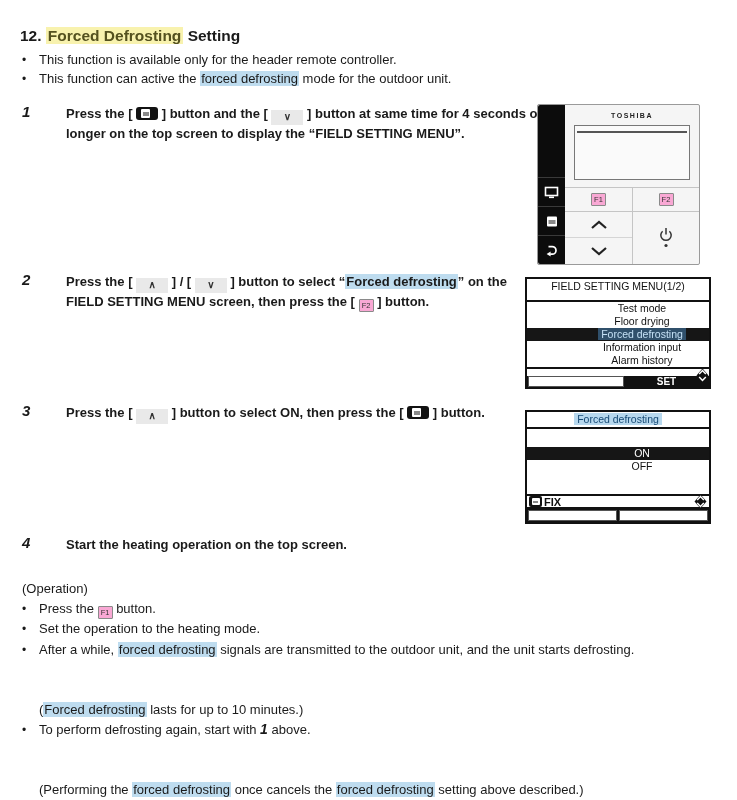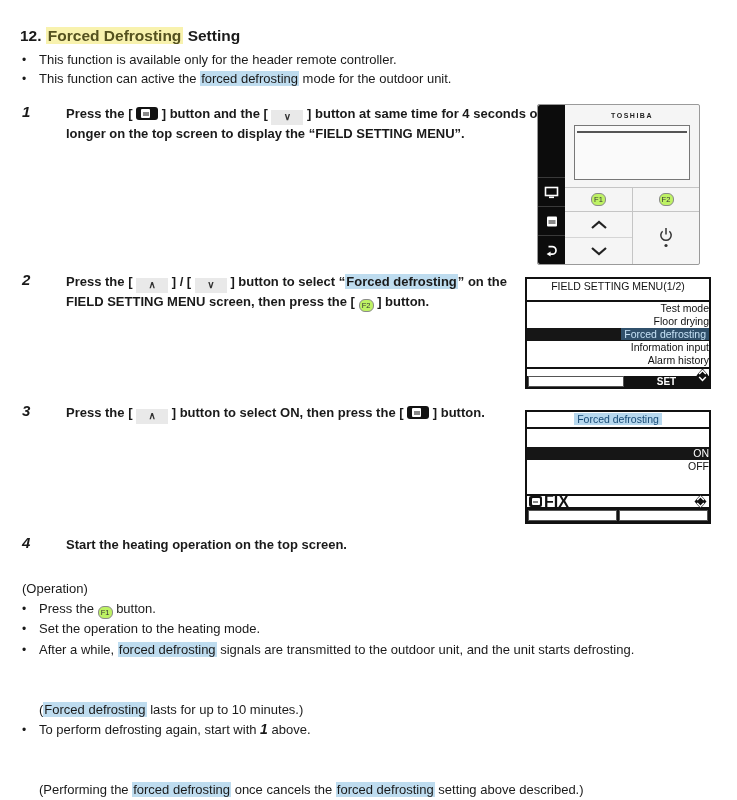--- a/index.html
+++ b/index.html
@@ -25,21 +25,21 @@
             font-size:10px; line-height:14px; color:#333; vertical-align:-2px; font-weight:bold; }
   .key-dark { display:inline-block; width:22px; height:13px; background:#121212; border-radius:3px;
               position:relative; vertical-align:-2px; }
   .key-dark::before { content:""; position:absolute; left:5px; top:2px; width:9px; height:9px;
                       background:#fff; border-radius:1px; }
   .key-dark::after { content:""; position:absolute; left:6.5px; top:5px; width:6px; height:3.5px; background:#8a8a8a; }
   .key-dark.mini { width:13px; height:11px; border-radius:2px; vertical-align:-2px; }
   .key-dark.mini::before { left:2.5px; top:2px; width:8px; height:7px; }
   .key-dark.mini::after { left:4px; top:4.5px; width:5px; height:2.5px; }
   .key-f { display:inline-block; min-width:15px; padding:0 2px; height:13px; line-height:11px;
-           border:1px solid #8a8a8a; border-radius:6px; background:#bef264; font-size:7.5px;
+           border:1px solid #8a8a8a; border-radius:1px; background:#f9a8d4; font-size:7.5px;
            text-align:center; color:#333; vertical-align:-2px; font-weight:normal; }
   
   .remote { position:absolute; left:537px; top:104px; width:163px; height:161px;
             border:1px solid #9a9a9a; background:#f5f5f5; display:flex; border-radius:2px; }
   .r-strip { width:27px; background:#0c0c0c; display:flex; flex-direction:column;
              justify-content:flex-end; border-radius:2px 0 0 2px; }
   .r-cell { height:29px; display:flex; align-items:center; justify-content:center;
             border-top:1px solid #3a3a3a; }
   .r-main { flex:1; display:flex; flex-direction:column; }
   .r-brand { height:18px; text-align:center; font-size:7px; font-weight:bold; letter-spacing:1.5px;
@@ -54,35 +54,35 @@
   .rk-f2 { grid-area:f2; border-bottom:1px solid #c5c5c5; border-left:1px solid #c5c5c5; }
   .rk-up { grid-area:up; border-bottom:1px solid #d5d5d5; }
   .rk-dn { grid-area:dn; }
   .rk-pw { grid-area:pw; border-left:1px solid #c5c5c5; }
   
   .scr { position:absolute; left:525px; width:186px; border:2px solid #111; background:#fff;
          display:flex; flex-direction:column; font-size:10.5px; color:#111; }
   .scr1 { top:277px; height:112px; }
   .scr2 { top:410px; height:114px; }
   .s-h { height:35px; line-height:15px; text-align:center; border-bottom:2px solid #111; }
-  .s-item { height:13px; line-height:13.5px; text-align:right;padding-left:48px; }
+  .s-item { height:13px; line-height:13.5px; text-align:center;padding-left:48px; }
   .s-sel { background:#161616; }
   .sel-hl { background:#30506b; color:#c4e0f5; padding:0 3px; }
   .s-on { background:#161616; color:#fff; }
   .s-nav { height:13px; border-top:2px solid #111; position:relative; }
   .s-nav .dia { position:absolute; right:0; top:-1px; }
   .s-bot { height:15px; background:#111; display:flex; align-items:center; }
   .s-btn-blank { width:96px; height:11px; background:#fff; border:1px solid #555; margin-left:1px; }
   .s-set { flex:1; text-align:center; color:#fff; font-weight:bold; font-size:10px; }
   .s-h2 { height:17px; line-height:15px; text-align:center; border-bottom:2px solid #111; }
   .hl-b2 { background:#b7d8ee; color:#174a75; padding:0 3px; }
   .s-space { height:18px; } .s-space2 { flex:1; }
   .s-nav2 { height:15px; border-top:2px solid #111; border-bottom:2px solid #111;
             display:flex; align-items:center; padding:0 2px; }
-  .fix-t { font-weight:bold; font-size:16px; margin-left:2px; }
+  .fix-t { font-weight:bold; font-size:11px; margin-left:2px; }
   .s-nav2 .dia { margin-left:auto; }
   .s-bot2 { height:13px; background:#111; display:flex; gap:2px; padding:1px; }
   .b-box { flex:1; background:#fff; border:1px solid #555; }
   
   .step4 { position:absolute; left:22px; top:536px; }
   .op { position:absolute; left:22px; top:579px; width:705px; font-size:13px; line-height:19.5px; }
   .op-cont { padding-left:17px;margin-top:40px; }
   .step-ref { font-weight:bold; font-style:italic; font-size:14px; }
 </style>
 </head>

